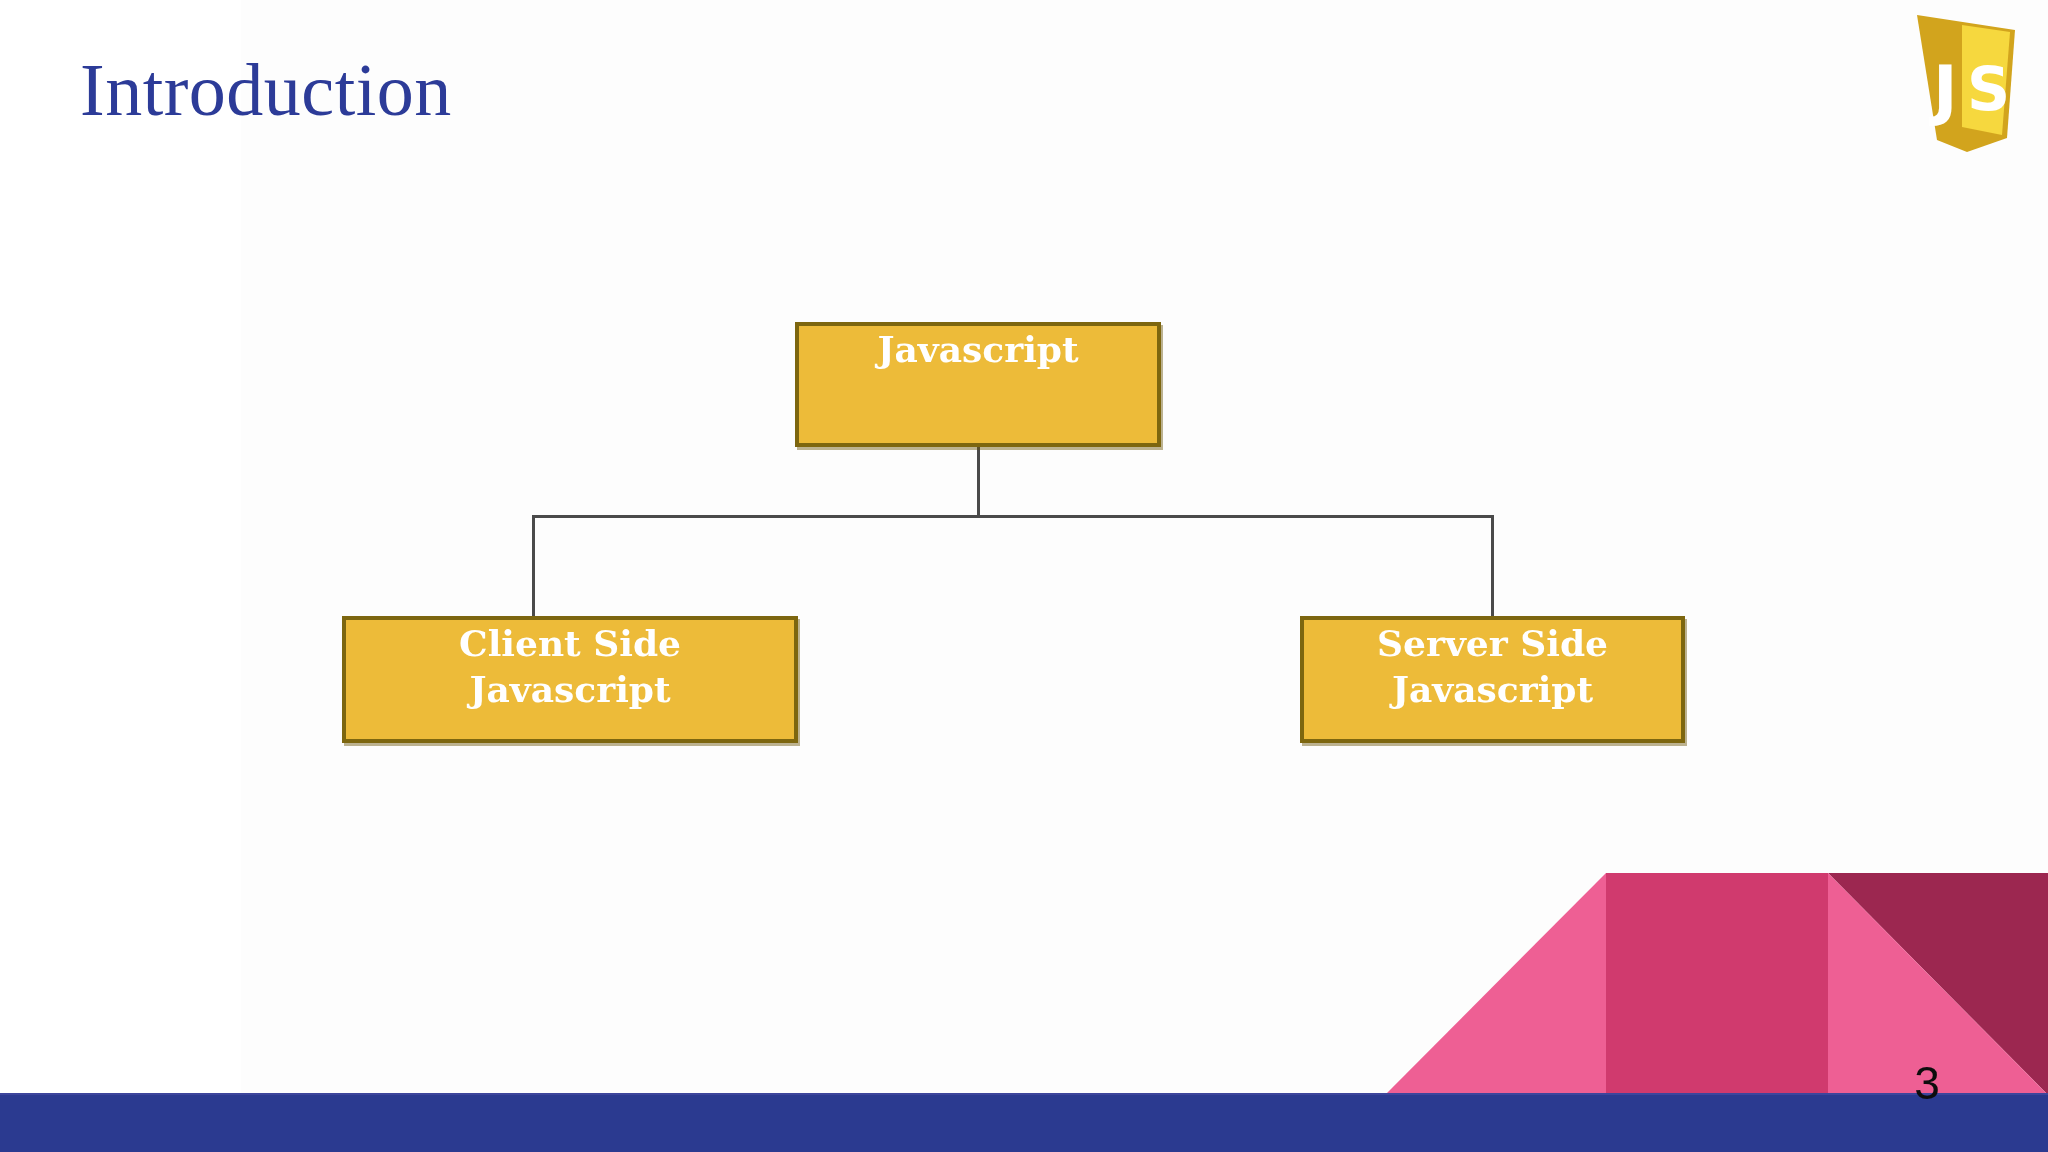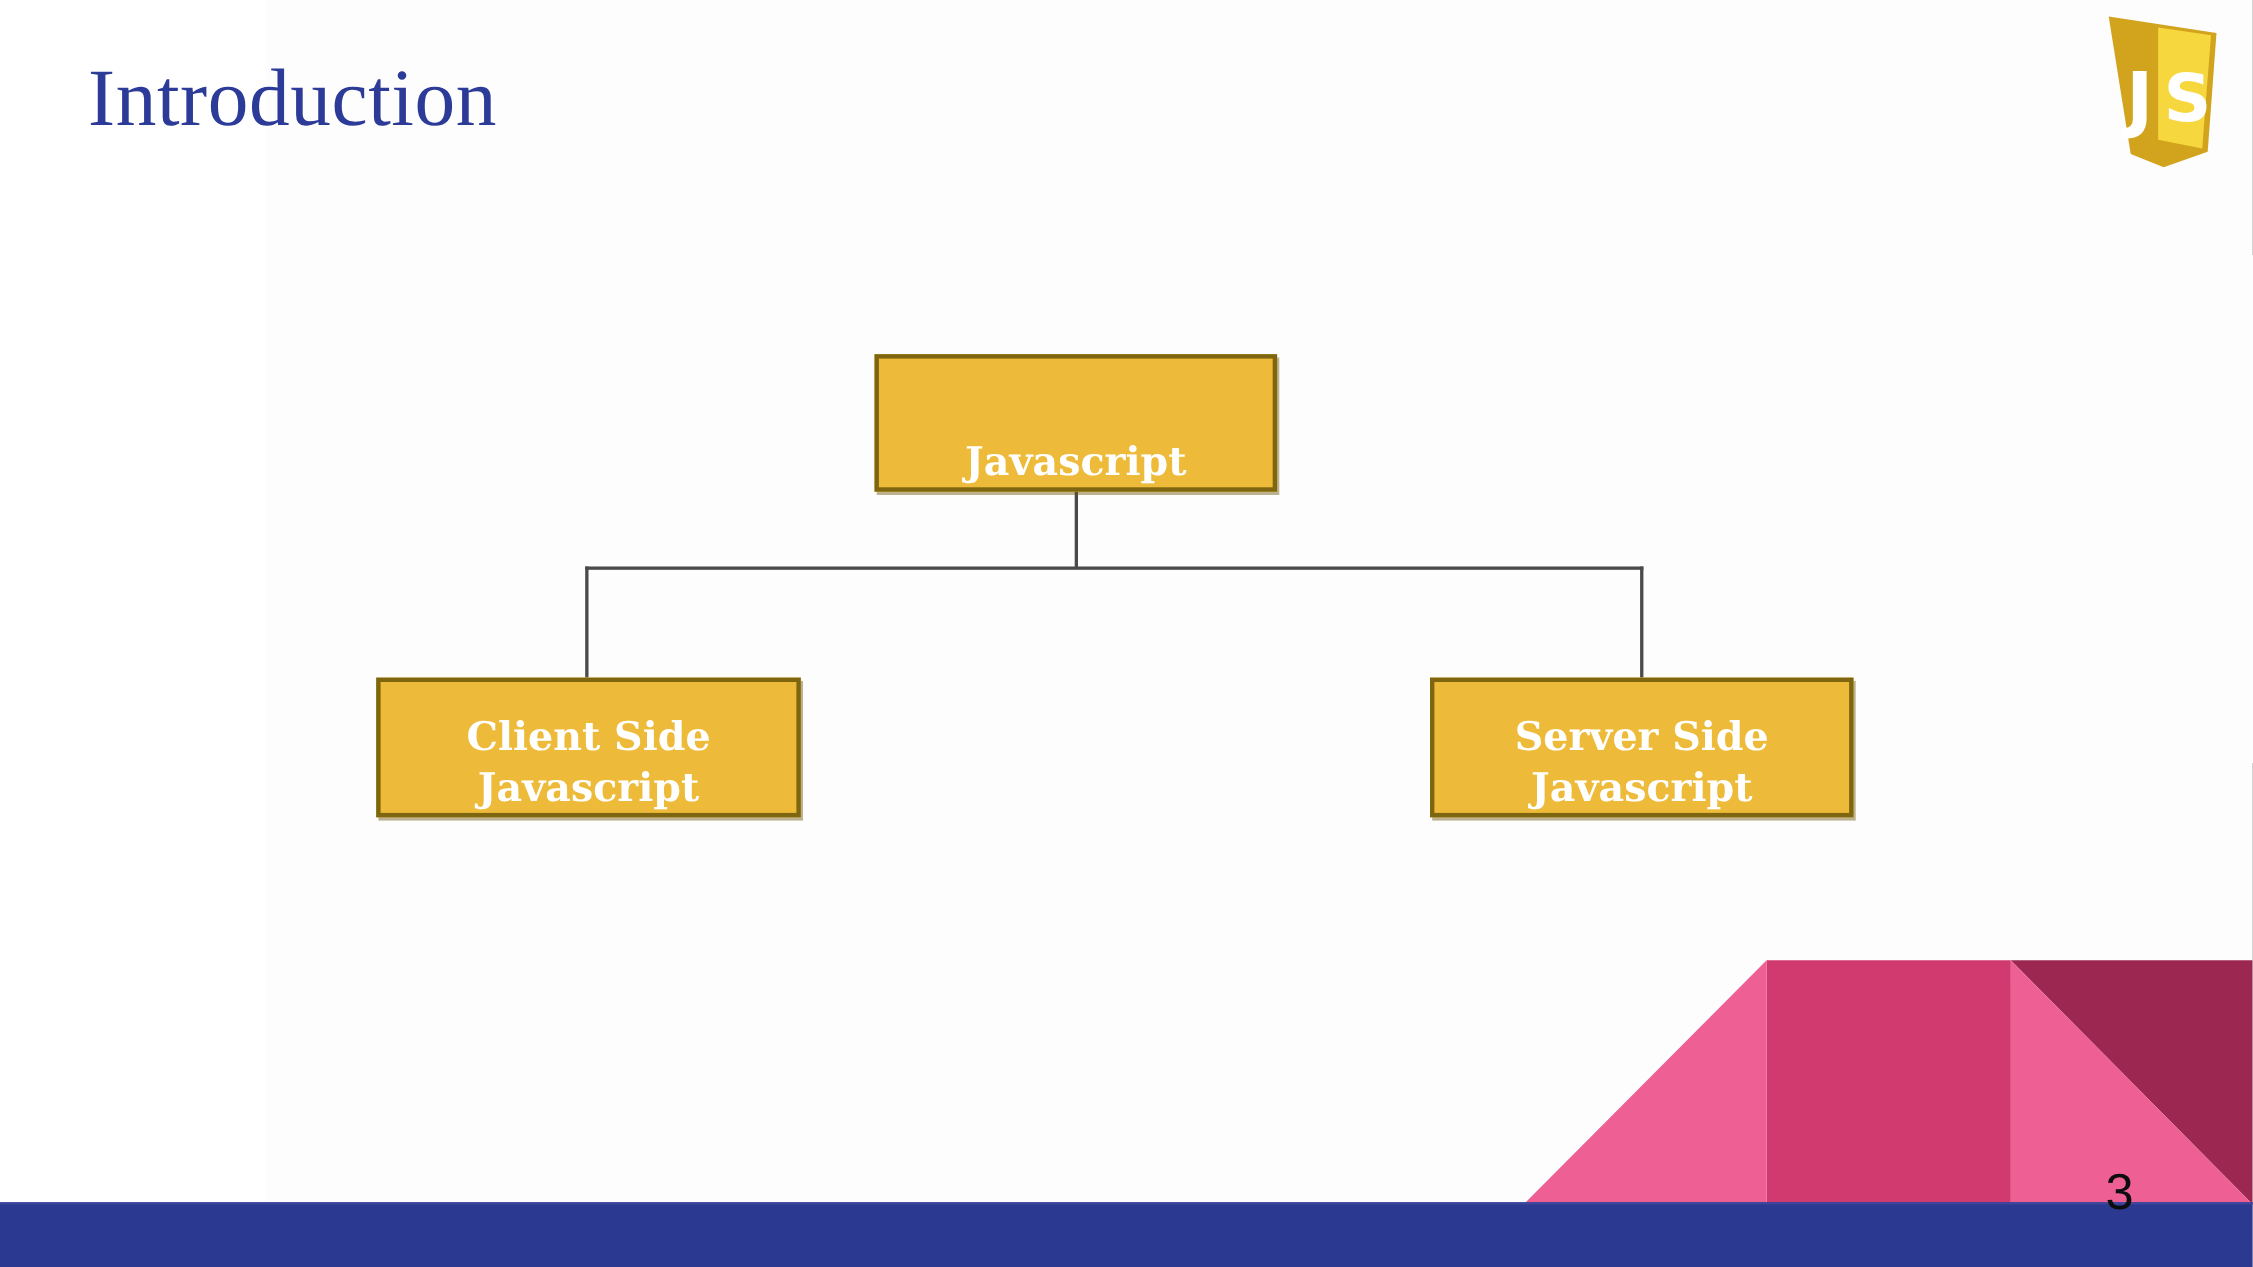--- a/index.html
+++ b/index.html
@@ -30,28 +30,28 @@
     letter-spacing:-0.5px;
     color:var(--subtitle,#58585a);
   }
   
   .node{
     position:absolute;
     background:var(--box_fill,#edbb39);
     border:4px solid var(--box_border,#7d660f);
     box-shadow:2px 3px 0 rgba(109,87,10,0.45);
     box-sizing:border-box;
-    display:flex;align-items:flex-end;justify-content:center;
+    display:flex;align-items:flex-start;justify-content:center;
     text-align:center;
     font-family:"DejaVu Serif",serif;
     font-weight:700;font-size:36px;line-height:46px;
     color:var(--box_text,#ffffff);
   }
   .node-root {left:795px; top:322px; width:366px; height:125px;}
-  .node-left {left:342px; top:616px; width:386px; height:127px;}
+  .node-left {left:342px; top:616px; width:456px; height:127px;}
   .node-right{left:1300px;top:616px; width:385px; height:127px;}
   
   .conn{position:absolute;background:var(--connector,#4a4a4a);}
   .conn-root-drop {left:977px; top:447px;width:3px; height:70px;}
   .conn-horizontal{left:532px; top:515px;width:962px;height:3px;}
   .conn-left-drop {left:532px; top:515px;width:3px; height:101px;}
   .conn-right-drop{left:1491px;top:515px;width:3px; height:101px;}
   
   .footer-bar{
     position:absolute;left:0;top:1093px;width:2048px;height:59px;

